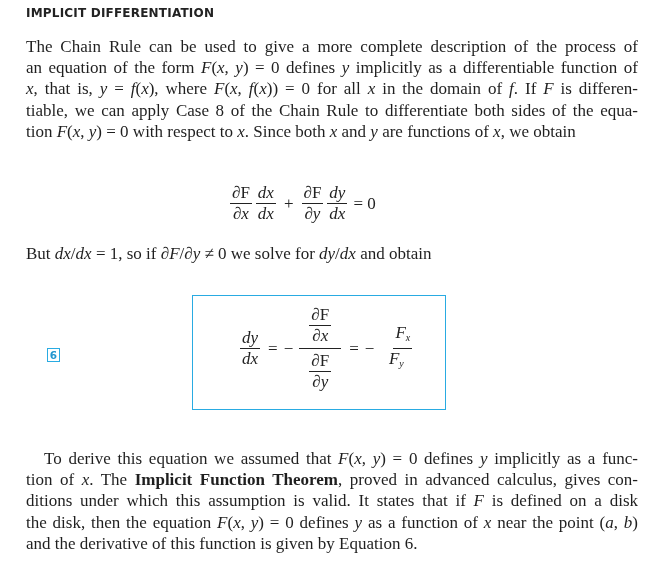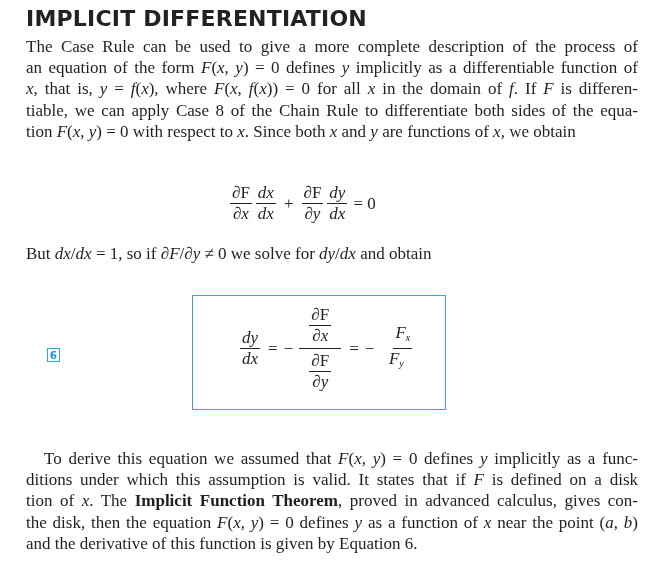--- a/index.html
+++ b/index.html
@@ -1,19 +1,19 @@
 <!DOCTYPE html>
 <html><head>
 <meta charset="utf-8">
 <style>
   html, body { margin: 0; padding: 0; background: #ffffff; }
   body { width: 664px; height: 576px; position: relative; overflow: hidden; color: #1a1a1a; }
   .heading {
     position: absolute; left: 26px; top: 6px;
-    font-family: "DejaVu Sans", sans-serif; font-weight: bold; font-size: 22px; letter-spacing: 0.2px; color: #222;
+    font-family: "DejaVu Sans", sans-serif; font-weight: bold; font-size: 12px; letter-spacing: 0.2px; color: #222;
   }
   .para {
     position: absolute; left: 26px; width: 612px;
     font-family: "Liberation Serif", serif; font-size: 17px; line-height: 21.2px; text-align: justify;
     color: #1f1f1f;
   }
   .line { display: block; text-align: justify; text-align-last: justify; white-space: nowrap; }
   .line.last { text-align-last: left; }
   .line.indent { text-indent: 18px; }
   i { font-style: italic; }
@@ -43,21 +43,21 @@
   .bigfrac { display: inline-flex; flex-direction: column; align-items: center; vertical-align: middle; margin: 0 2px; }
   .bigfrac .mainbar { width: 42px; border-bottom: 1.2px solid #222; margin: 3px 0; }
   sub { font-size: 10px; vertical-align: -3px; }
 </style>
 </head>
 <body>
 
 <div class="heading">IMPLICIT DIFFERENTIATION</div>
 
 <div class="para" style="top:36px;">
-  <span class="line">The Case Rule can be used to give a more complete description of the process of</span>
+  <span class="line">The Chain Rule can be used to give a more complete description of the process of</span>
   <span class="line">an equation of the form <i>F</i>(<i>x</i>, <i>y</i>) = 0 defines <i>y</i> implicitly as a differentiable function of</span>
   <span class="line"><i>x</i>, that is, <i>y</i> = <i>f</i>(<i>x</i>), where <i>F</i>(<i>x</i>, <i>f</i>(<i>x</i>)) = 0 for all <i>x</i> in the domain of <i>f</i>. If <i>F</i> is differen-</span>
   <span class="line">tiable, we can apply Case 8 of the Chain Rule to differentiate both sides of the equa-</span>
   <span class="line last">tion <i>F</i>(<i>x</i>, <i>y</i>) = 0 with respect to <i>x</i>. Since both <i>x</i> and <i>y</i> are functions of <i>x</i>, we obtain</span>
 </div>
 
 <div class="eq1">
   <span class="frac">
     <span class="num">∂F</span>
     <span class="den" style="font-style:italic;">∂x</span>
@@ -105,17 +105,17 @@
   <span class="op">=</span>
   <span style="margin-right:4px;">−</span>
   <span class="frac">
     <span class="num" style="font-style:italic;margin-left:13px;"><span>F</span><sub>x</sub></span>
     <span class="den" style="font-style:italic;"><span>F</span><sub>y</sub></span>
   </span>
 </div>
 
 <div class="para" style="top:448px;">
   <span class="line indent">To derive this equation we assumed that <i>F</i>(<i>x</i>, <i>y</i>) = 0 defines <i>y</i> implicitly as a func-</span>
+  <span class="line">tion of <i>x</i>. The <b>Implicit Function Theorem</b>, proved in advanced calculus, gives con-</span>
   <span class="line">ditions under which this assumption is valid. It states that if <i>F</i> is defined on a disk</span>
-  <span class="line">tion of <i>x</i>. The <b>Implicit Function Theorem</b>, proved in advanced calculus, gives con-</span>
   <span class="line">the disk, then the equation <i>F</i>(<i>x</i>, <i>y</i>) = 0 defines <i>y</i> as a function of <i>x</i> near the point (<i>a</i>, <i>b</i>)</span>
   <span class="line last">and the derivative of this function is given by Equation 6.</span>
 </div>
 
 </body></html>

